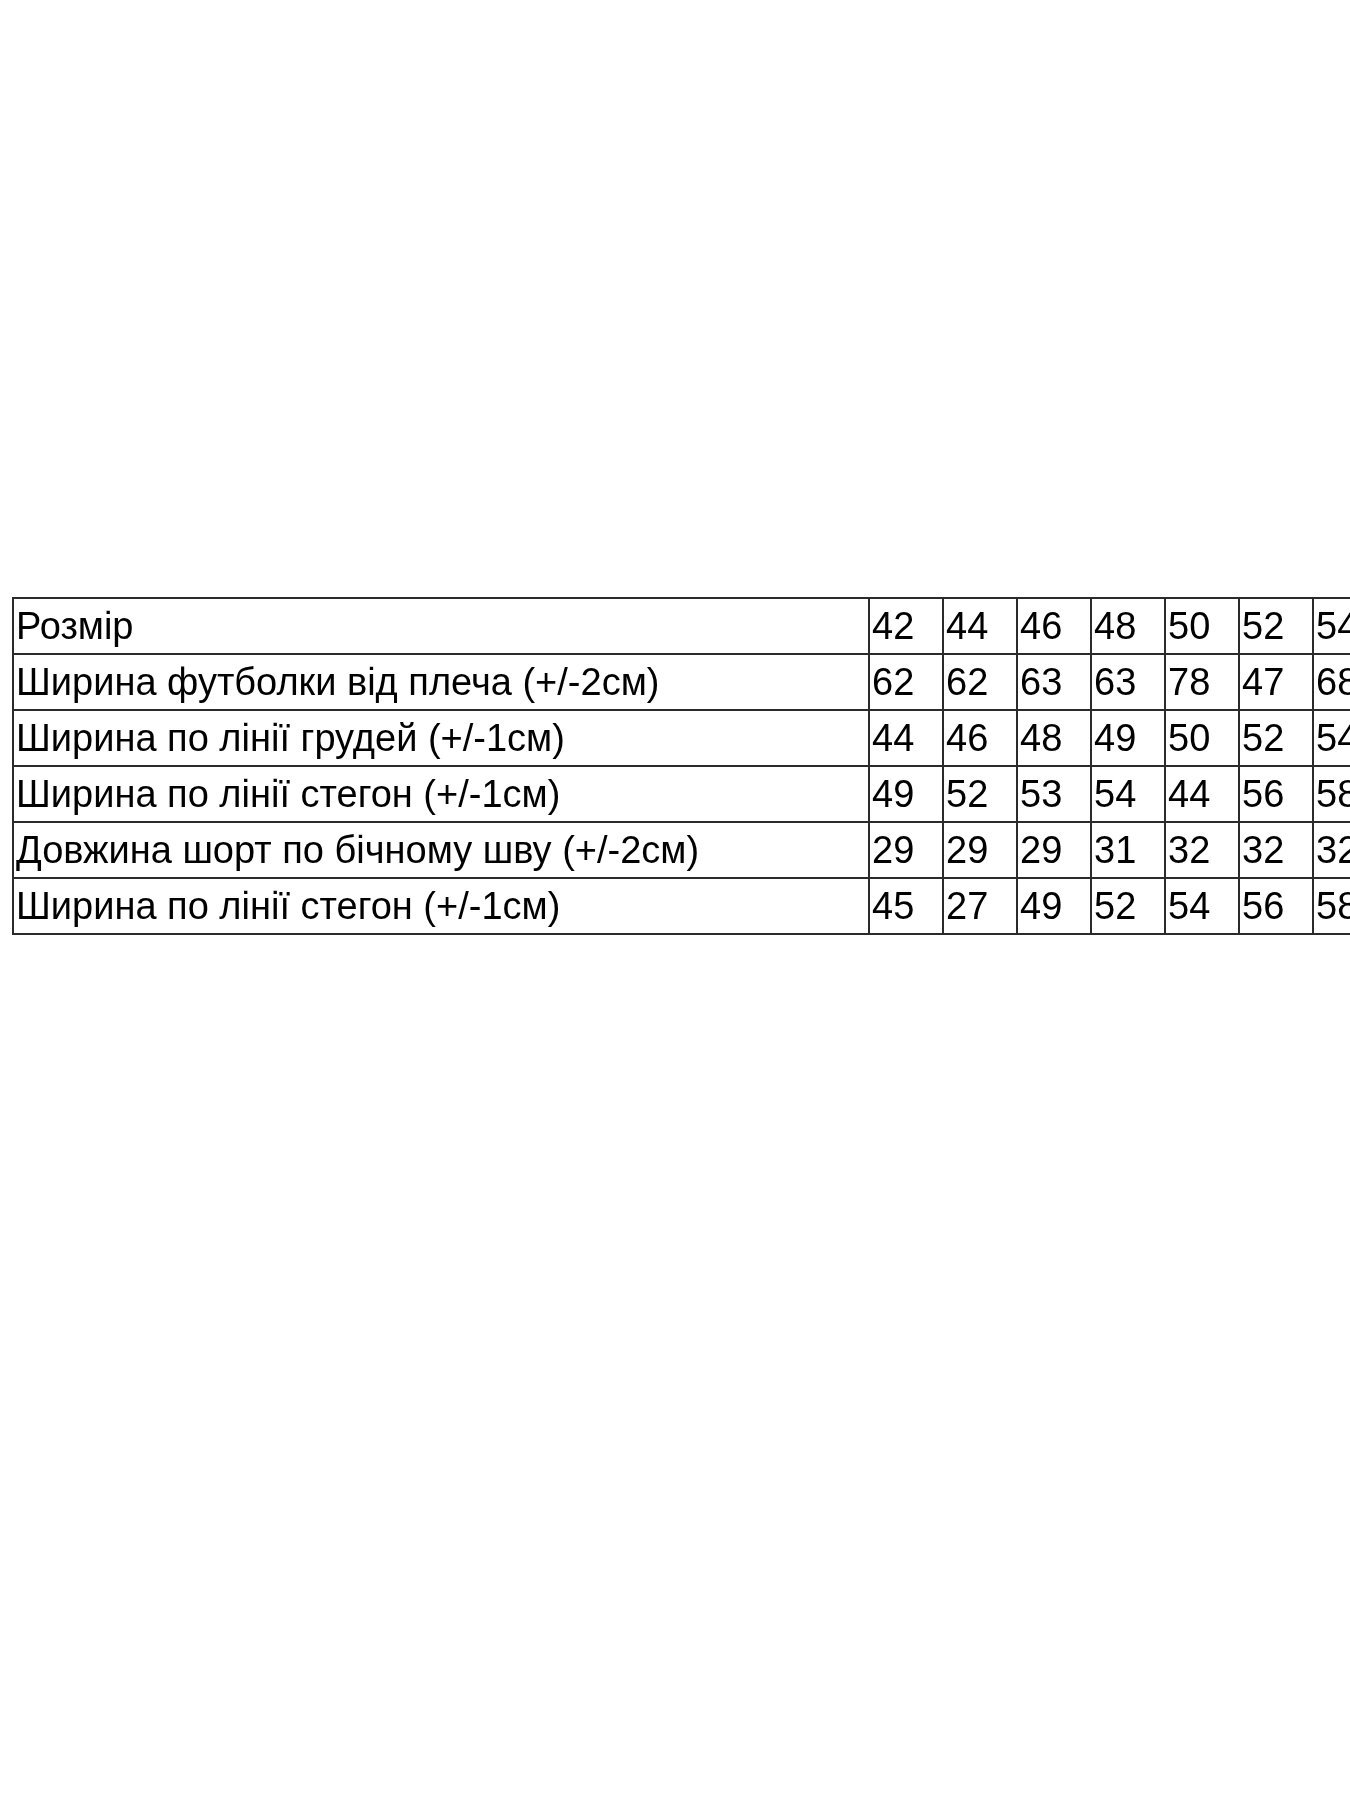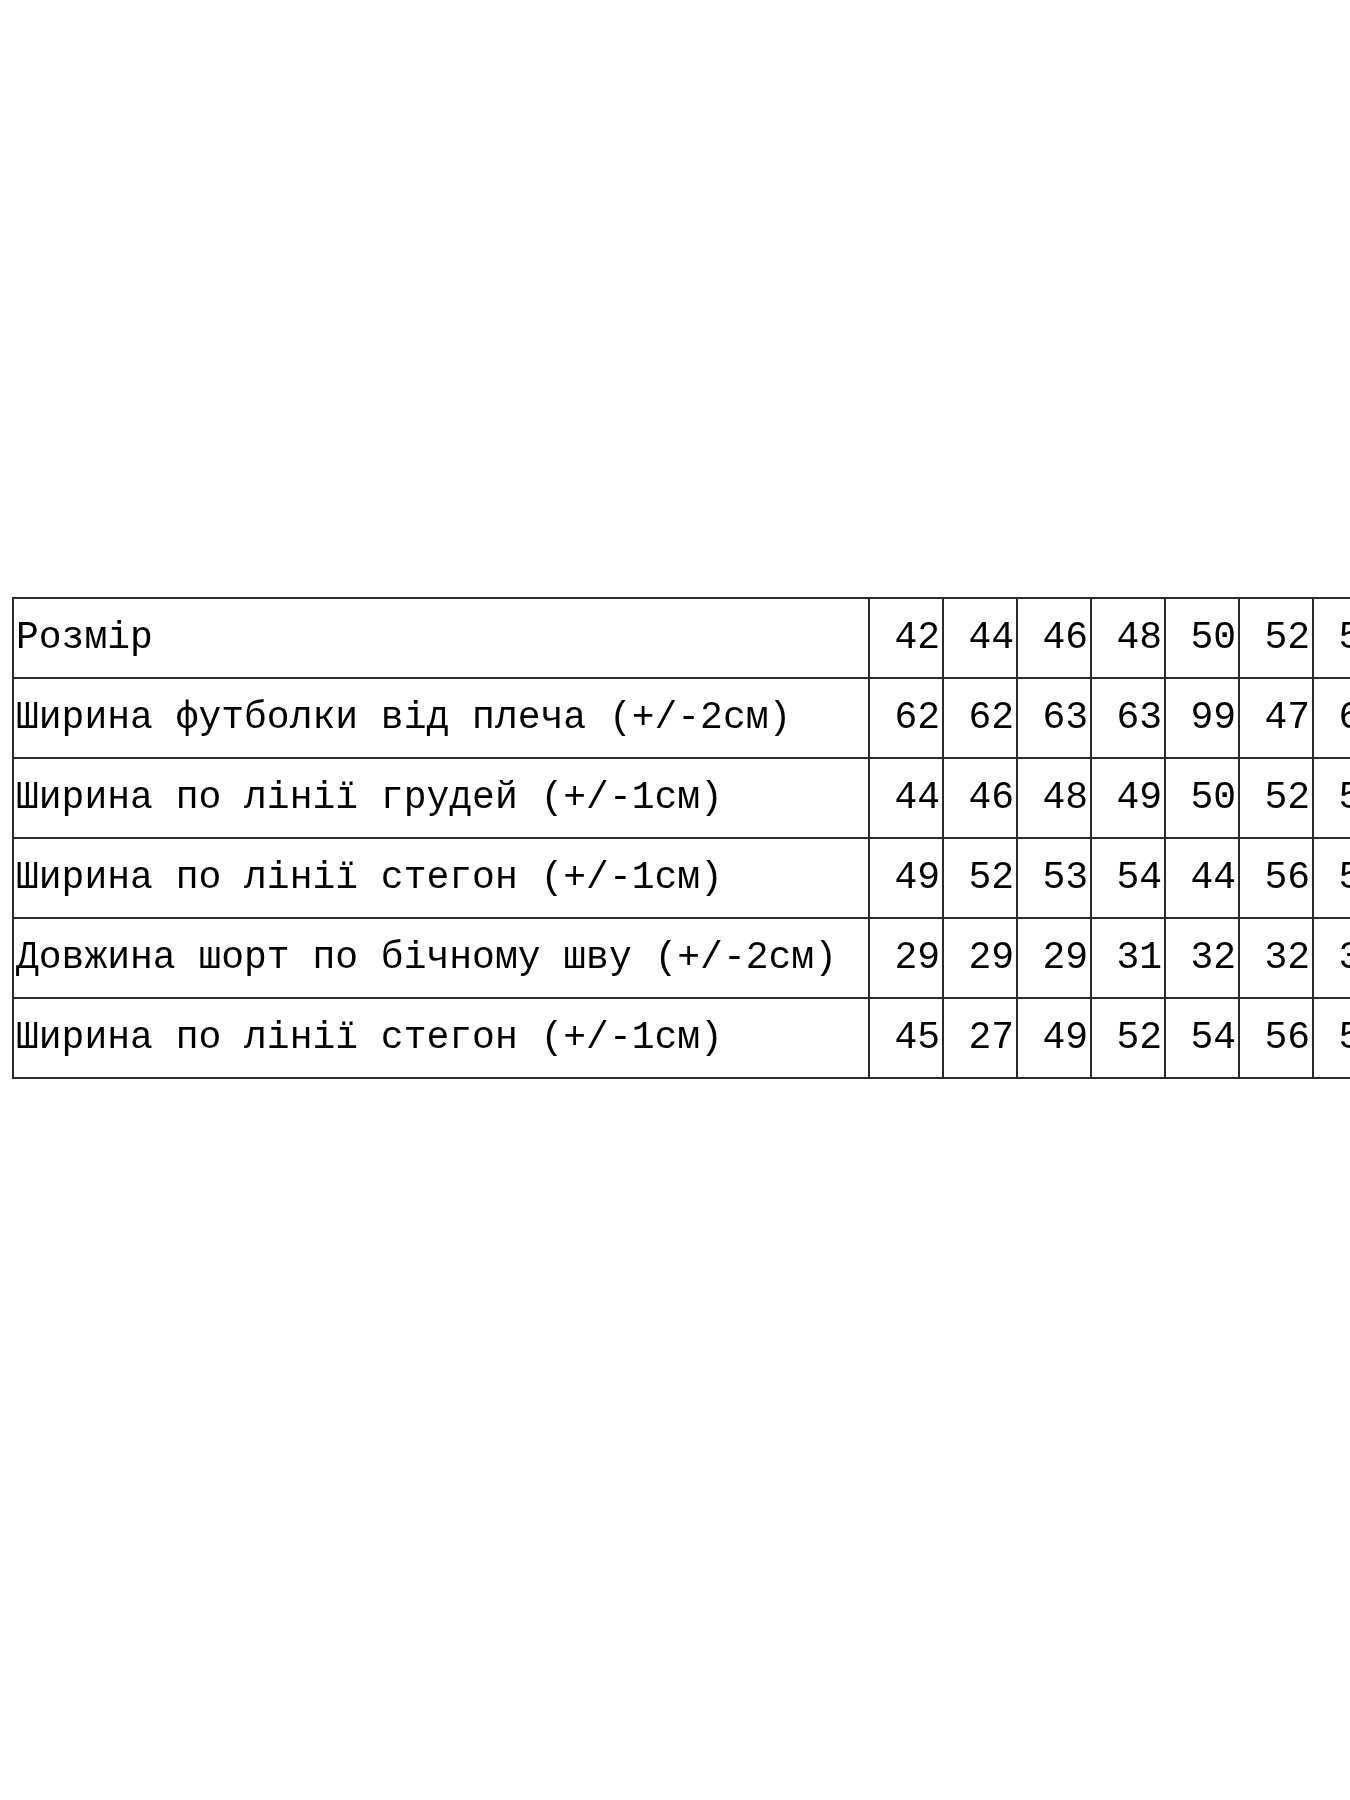--- a/index.html
+++ b/index.html
@@ -27,35 +27,34 @@
     table-layout: fixed;
     width: 1326px;
     border: 2px solid #2b2b2b;
   }
 
   table.size-table td {
     border: 2px solid #2b2b2b;
     font-size: 38px;
     line-height: 1.0;
     height: 54px;
-    padding: 12px 2px;
+    padding: 0 2px;
     vertical-align: middle;
     white-space: nowrap;
     overflow: hidden;
-    font-family: Liberation Mono, monospace;
   }
 
   td.label-cell {
     text-align: left;
     padding-left: 6px;
     width: 850px;
   }
 
   td.value-cell {
-    text-align: right;
+    text-align: left;
     width: 68px;
   }
 </style>
 </head>
 <body>
 
 <div id="size-table-wrapper">
   <table class="size-table">
     <tbody>
 
@@ -69,21 +68,21 @@
         <td class="value-cell">52</td>
         <td class="value-cell">54</td>
       </tr>
 
       <tr>
         <td class="label-cell">Ширина футболки від плеча (+/-2см)</td>
         <td class="value-cell">62</td>
         <td class="value-cell">62</td>
         <td class="value-cell">63</td>
         <td class="value-cell">63</td>
-        <td class="value-cell">99</td>
+        <td class="value-cell">78</td>
         <td class="value-cell">47</td>
         <td class="value-cell">68</td>
       </tr>
 
       <tr>
         <td class="label-cell">Ширина по лінії грудей (+/-1см)</td>
         <td class="value-cell">44</td>
         <td class="value-cell">46</td>
         <td class="value-cell">48</td>
         <td class="value-cell">49</td>

